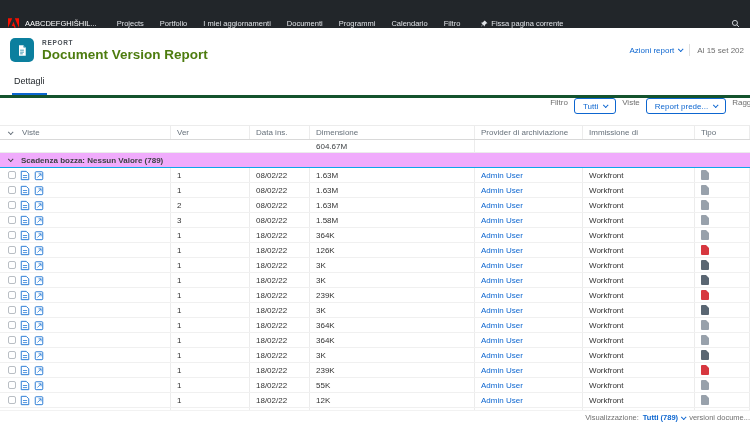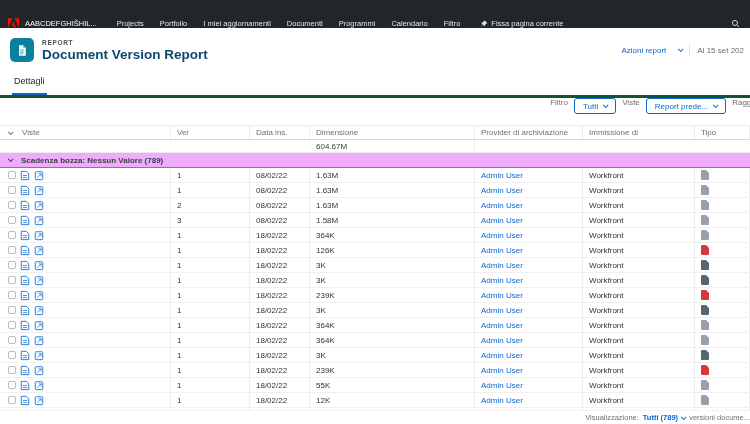--- a/index.html
+++ b/index.html
@@ -12,23 +12,23 @@
   .brand{color:#fff;margin-right:12px}
   .nav-item{padding:0 8px;cursor:pointer}
   .pin{display:flex;align-items:center;gap:3px;margin-left:12px;cursor:pointer}
   .nav-spacer{flex:1}
   .nav-search{display:flex;align-items:center;cursor:pointer;padding:0 2px}
 
   
   .page-header{height:44px;display:flex;align-items:center;padding:0 10px}
   .report-icon{width:24px;height:24px;border-radius:5px;background:var(--report-teal,#0b7f9e);display:flex;align-items:center;justify-content:center;margin-right:8px;flex:none}
   .eyebrow{font-size:6.5px;font-weight:bold;letter-spacing:.7px;color:#4b5158}
-  .page-title{font-size:13.5px;font-weight:bold;color:#0c4a6e;margin-top:1px}
+  .page-title{font-size:13.5px;font-weight:bold;color:#4d7c0f;margin-top:1px}
   .header-right{margin-left:auto;display:flex;align-items:center;gap:7px;font-size:8px}
-  .actions-btn{display:flex;align-items:center;gap:12px;color:var(--accent-blue,#0d66d0);cursor:pointer}
+  .actions-btn{display:flex;align-items:center;gap:4px;color:var(--accent-blue,#0d66d0);cursor:pointer}
   .as-of{color:#6e6e6e;margin-right:-4px}
   .hr-sep{width:1px;height:12px;background:#e0e0e0}
 
   
   .tabbar{height:26px;border-bottom:3px solid #14532d;display:flex;align-items:flex-end;padding:0 12px}
   .tab{font-size:9px;color:#24292e;padding:0 2px 7px;border-bottom:2px solid var(--accent-blue,#0d66d0);cursor:pointer}
 
   
   .filterbar{height:27px;display:flex;align-items:flex-start;justify-content:flex-end;gap:6px}
   .fb-label{color:#6e6e6e}

